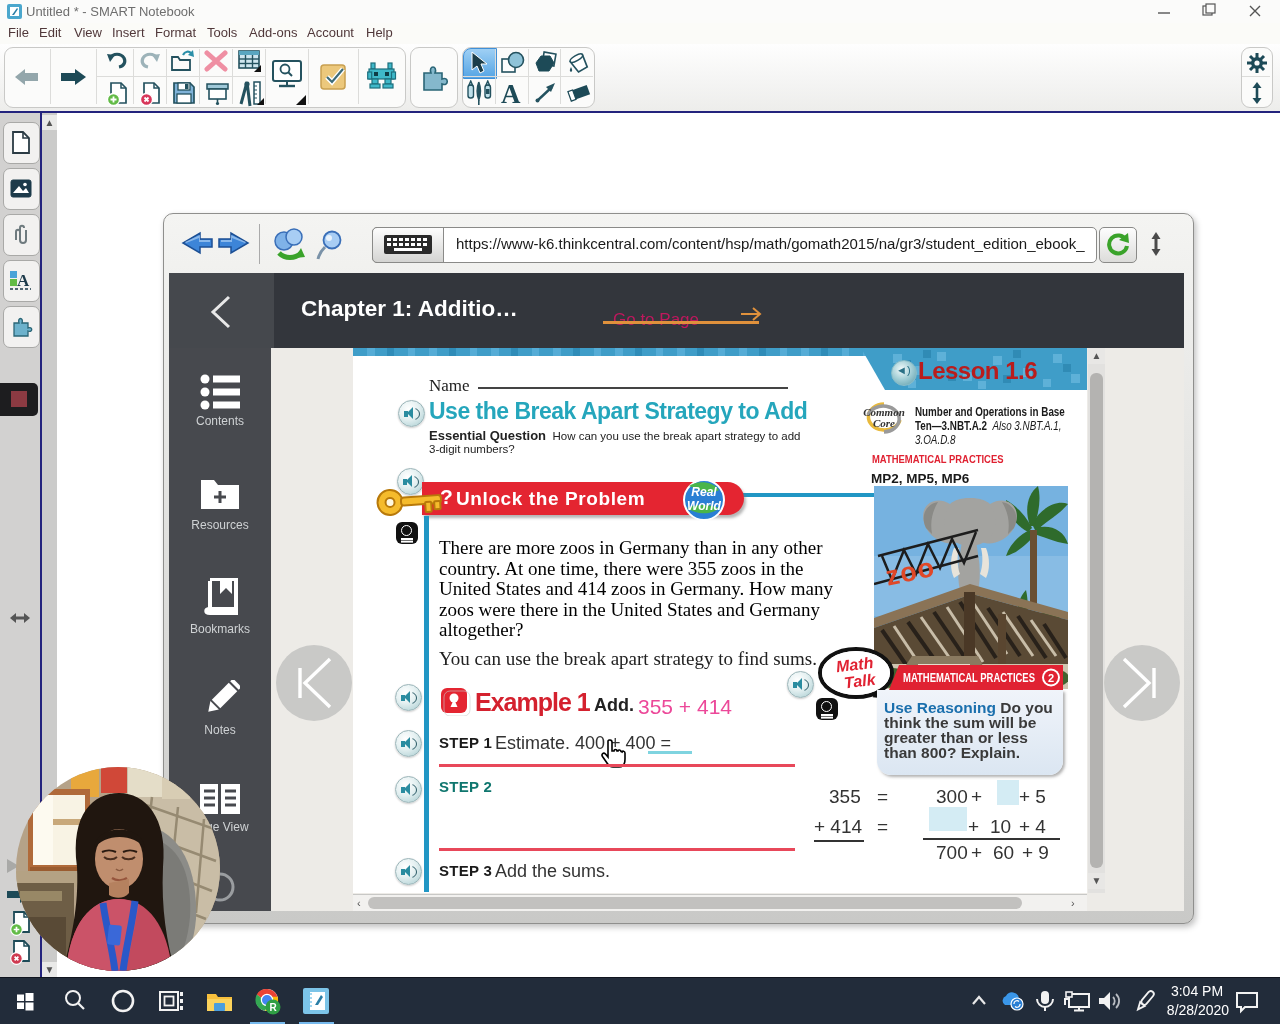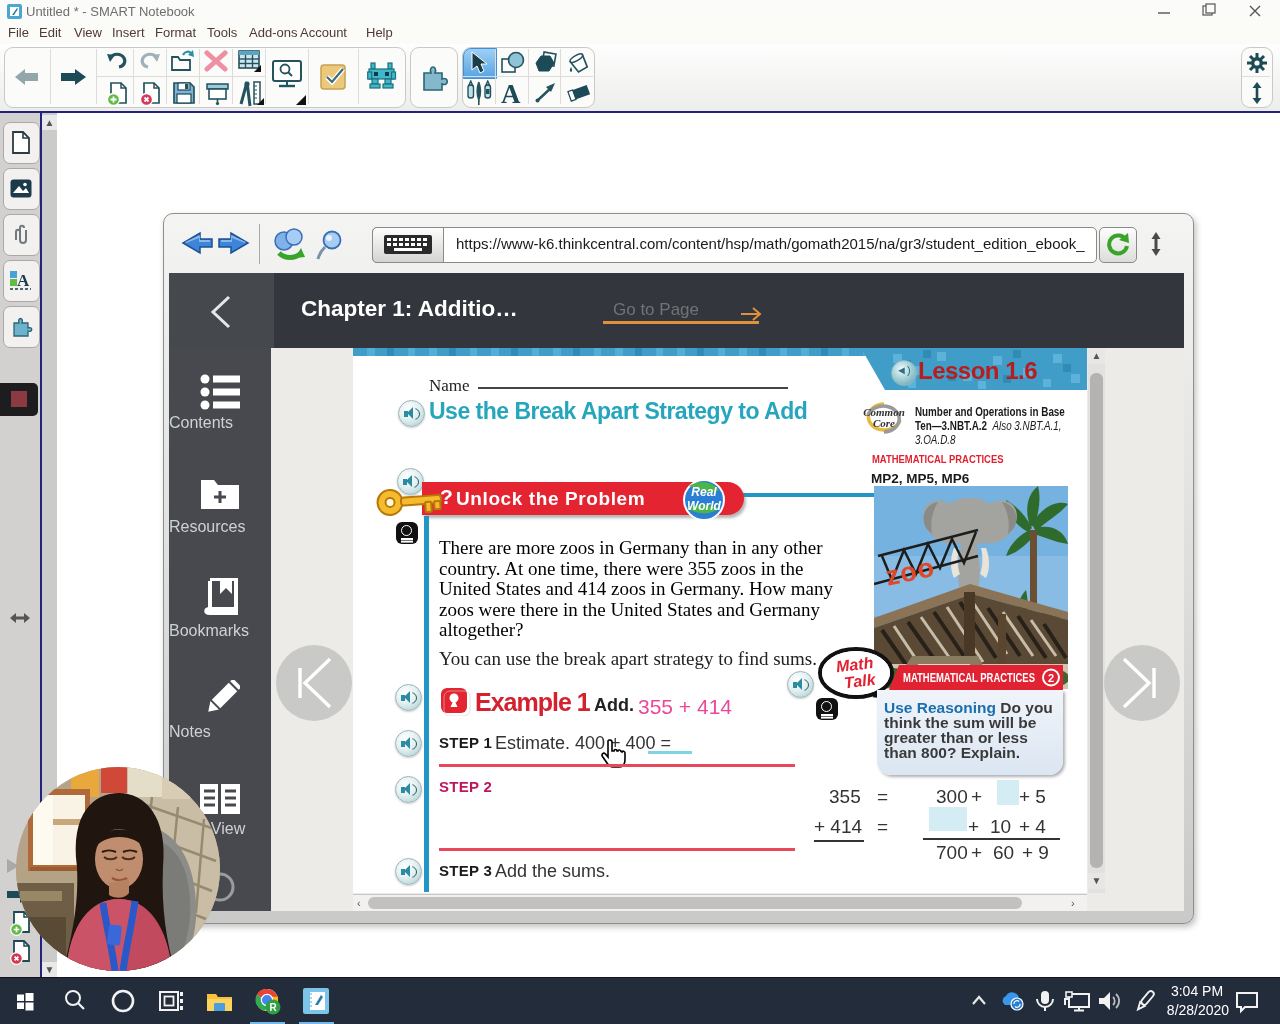--- a/index.html
+++ b/index.html
@@ -28,21 +28,21 @@
       font-size:10px;text-align:center;line-height:15px;}
   
   #browser{left:163px;top:100px;width:1029px;height:709px;border-radius:10px;
      background:linear-gradient(#f4f4f2,#c9c9c7);border:1px solid #8f8f8d;
      box-shadow:2px 3px 6px rgba(0,0,0,0.25);}
   
   #bcontent{left:5px;top:59px;width:1015px;height:638px;background:#edebe7;overflow:hidden;}
   #bheader{left:0;top:0;width:1015px;height:75px;background:#33363c;}
   #bback{left:0;top:0;width:105px;height:75px;background:#45484d;}
   #bnav{left:0;top:75px;width:102px;height:563px;background:#47494e;}
-  .navlabel{position:absolute;width:102px;text-align:left;color:#cfd2d4;font-size:16px;}
+  .navlabel{position:absolute;width:102px;text-align:center;color:#cfd2d4;font-size:12px;}
   
   #page{left:184px;top:75px;width:734px;height:545px;background:#ffffff;}
   .serif{font-family:"Liberation Serif",serif;}
   .spk{position:absolute;width:25px;height:25px;border-radius:50%;
       background:radial-gradient(circle at 38% 32%,#ffffff 0%,#e4f0f1 45%,#bcd8db 80%,#a8cacd 100%);
       border:1.5px solid #9ab4b8;box-shadow:0 1px 2px rgba(0,0,0,0.2);overflow:hidden;}
   .spk:before{content:"";position:absolute;left:5px;top:9.5px;width:3.5px;height:6px;background:#2a8ca0;}
   .spk:after{content:"";position:absolute;left:8px;top:6px;width:0;height:0;border-right:6.5px solid #2a8ca0;border-top:6px solid transparent;border-bottom:6px solid transparent;}
   .spk i{position:absolute;left:9px;top:7px;width:10px;height:10px;border:1.5px solid #2a5a66;border-radius:50%;clip-path:polygon(62% 0,100% 0,100% 100%,62% 100%);}
   .cam{position:absolute;width:22px;height:22px;background:#111;border-radius:6px;}
@@ -71,21 +71,21 @@
     </svg>
   </div>
   <div class="abs" id="menubar">
     <span style="left:8px">File</span>
     <span style="left:39px">Edit</span>
     <span style="left:74px">View</span>
     <span style="left:112px">Insert</span>
     <span style="left:155px">Format</span>
     <span style="left:207px">Tools</span>
     <span style="left:249px">Add-ons</span>
-    <span style="left:300px">Account</span>
+    <span style="left:307px">Account</span>
     <span style="left:366px">Help</span>
   </div>
   <div class="abs" id="toolbar">
     <div class="tbgroup" style="left:4px;width:400px"></div>
     <div class="tbgroup" style="left:410px;width:46px"></div>
     <div class="tbgroup" style="left:462px;width:131px"></div>
     <div class="tbgroup" style="left:1241px;width:30px"></div>
 
     <div class="cellsep" style="left:50px;top:5px;width:1px;height:55px"></div>
     <div class="cellsep" style="left:96px;top:5px;width:1px;height:55px"></div>
@@ -388,21 +388,21 @@
         <polygon points="8,24 3.5,17 12.5,17" fill="#4a4a4a"></polygon>
       </svg>
       <div class="abs" id="bcontent">
         <div class="abs" id="bheader"></div>
         <div class="abs" id="bback">
           <svg class="abs" style="left:40px;top:22px" width="24" height="34">
             <polyline points="20,2 4,17 20,32" fill="none" stroke="#e8e8e8" stroke-width="3"></polyline>
           </svg>
         </div>
         <div class="abs" style="left:132px;top:23px;font-size:22.5px;font-weight:bold;color:#fff">Chapter 1: Additio…</div>
-        <div class="abs" style="left:444px;top:27px;font-size:17px;color:#737373">Go to Page</div>
+        <div class="abs" style="left:444px;top:37px;font-size:17px;color:#be185d">Go to Page</div>
         <svg class="abs" style="left:570px;top:33px" width="26" height="16">
           <line x1="2" y1="8" x2="20" y2="8" stroke="#e0913c" stroke-width="2"></line>
           <polyline points="14,2 21,8 14,14" fill="none" stroke="#e0913c" stroke-width="2"></polyline>
         </svg>
         <div class="abs" style="left:434px;top:48px;width:156px;height:3px;background:#e0913c"></div>
         <div class="abs" id="bnav">
           <svg class="abs" style="left:31px;top:26px" width="40" height="36">
             <g fill="#fff">
               <circle cx="5" cy="5" r="4.5"></circle>
               <rect x="13" y="1.5" width="27" height="7"></rect>
@@ -482,20 +482,21 @@
           <div class="abs" style="left:543px;top:16px;font-size:11px;color:#2a7086">◄)</div>
           <div class="abs" style="left:565px;top:9px;font-size:24px;font-weight:bold;color:#b91c1c;letter-spacing:-0.5px">Lesson 1.6</div>
 
           <div class="abs serif" style="left:76px;top:28px;font-size:17px;color:#222">Name</div>
           <div class="abs" style="left:125px;top:39px;width:310px;height:1.5px;background:#444"></div>
 
           <div class="spk" style="left:45px;top:52px">
             <i></i>
           </div>
           <div class="abs" style="left:76px;top:50px;font-size:23px;font-weight:bold;color:#25a6bc;letter-spacing:-0.5px">Use the Break Apart Strategy to Add</div>
+          <div class="abs" style="left:76px;top:81px;font-size:11.5px;color:#222;line-height:13px;white-space:nowrap"><b style="font-size:13px">Essential Question</b>&nbsp; How can you use the break apart strategy to add<br>3-digit numbers?</div>
 
           <svg class="abs" style="left:502px;top:50px" width="58" height="40">
             <path d="M29 6 A 16 13 0 1 0 45 22" fill="none" stroke="#e8b93c" stroke-width="3.5"></path>
             <path d="M29 34 A 16 13 0 1 0 13 17" fill="none" stroke="#9a9a9a" stroke-width="3.5"></path>
             <text x="29" y="18" font-size="11" font-style="italic" font-weight="bold" text-anchor="middle" fill="#333" font-family="Liberation Serif">Common</text>
             <text x="29" y="29" font-size="11" font-style="italic" font-weight="bold" text-anchor="middle" fill="#333" font-family="Liberation Serif">Core</text>
           </svg>
           <div class="abs" style="left:562px;top:57px;font-size:12px;font-weight:bold;color:#1a1a1a;line-height:14px;white-space:nowrap;transform:scaleX(0.82);transform-origin:0 0">Number and Operations in Base<br>Ten—3.NBT.A.2&nbsp; <i style="font-weight:normal">Also 3.NBT.A.1,</i><br><i style="font-weight:normal">3.OA.D.8</i></div>
           <div class="abs" style="left:519px;top:105px;font-size:11.5px;font-weight:bold;color:#e02232;transform:scaleX(0.82);transform-origin:0 0;white-space:nowrap">MATHEMATICAL PRACTICES</div>
           <div class="abs" style="left:518px;top:123px;font-size:13.5px;font-weight:bold;color:#1a1a1a">MP2, MP5, MP6</div>
@@ -550,21 +551,21 @@
           <div class="abs" style="left:142px;top:385px;font-size:18px;color:#333">Estimate. 400 + 400 =</div>
           <div class="abs" style="left:295px;top:403px;width:44px;height:2.5px;background:#7fd4e0"></div>
           <svg class="abs" style="left:246px;top:391px" width="30" height="34">
             <path d="M9 2 C9 0.5 13 0.5 13 3 L13 12 L15 12 C15 10 18 10 18 12 L19 12 C19 10.5 22 10.5 22 12.5 L23 13 C23 11.5 26 12 26 14 L26 20 C26 25 24 28 20 28 L14 28 C11 28 9.5 26.5 8 24 L3.5 17.5 C2 15 4.5 13 6.5 15 L9 18 Z" fill="#fff" stroke="#000" stroke-width="1.6"></path>
           </svg>
           <div class="abs" style="left:86px;top:416px;width:356px;height:2.5px;background:#e8485a"></div>
 
           <div class="spk" style="left:42px;top:428px">
             <i></i>
           </div>
-          <div class="abs" style="left:86px;top:430px;font-size:15px;font-weight:bold;color:#be185d;letter-spacing:0.3px">STEP 2</div>
+          <div class="abs" style="left:86px;top:430px;font-size:15px;font-weight:bold;color:#0f766e;letter-spacing:0.3px">STEP 2</div>
           <div class="abs" style="left:86px;top:500px;width:356px;height:2.5px;background:#e8485a"></div>
 
           <div class="spk" style="left:42px;top:510px">
             <i></i>
           </div>
           <div class="abs" style="left:86px;top:514px;font-size:15px;font-weight:bold;color:#1a1a1a;letter-spacing:0.3px">STEP 3</div>
           <div class="abs" style="left:142px;top:513px;font-size:18px;color:#333">Add the sums.</div>
 
           <svg class="abs" style="left:521px;top:138px" width="194" height="203">
             <rect width="194" height="203" fill="#76b2e0"></rect>

